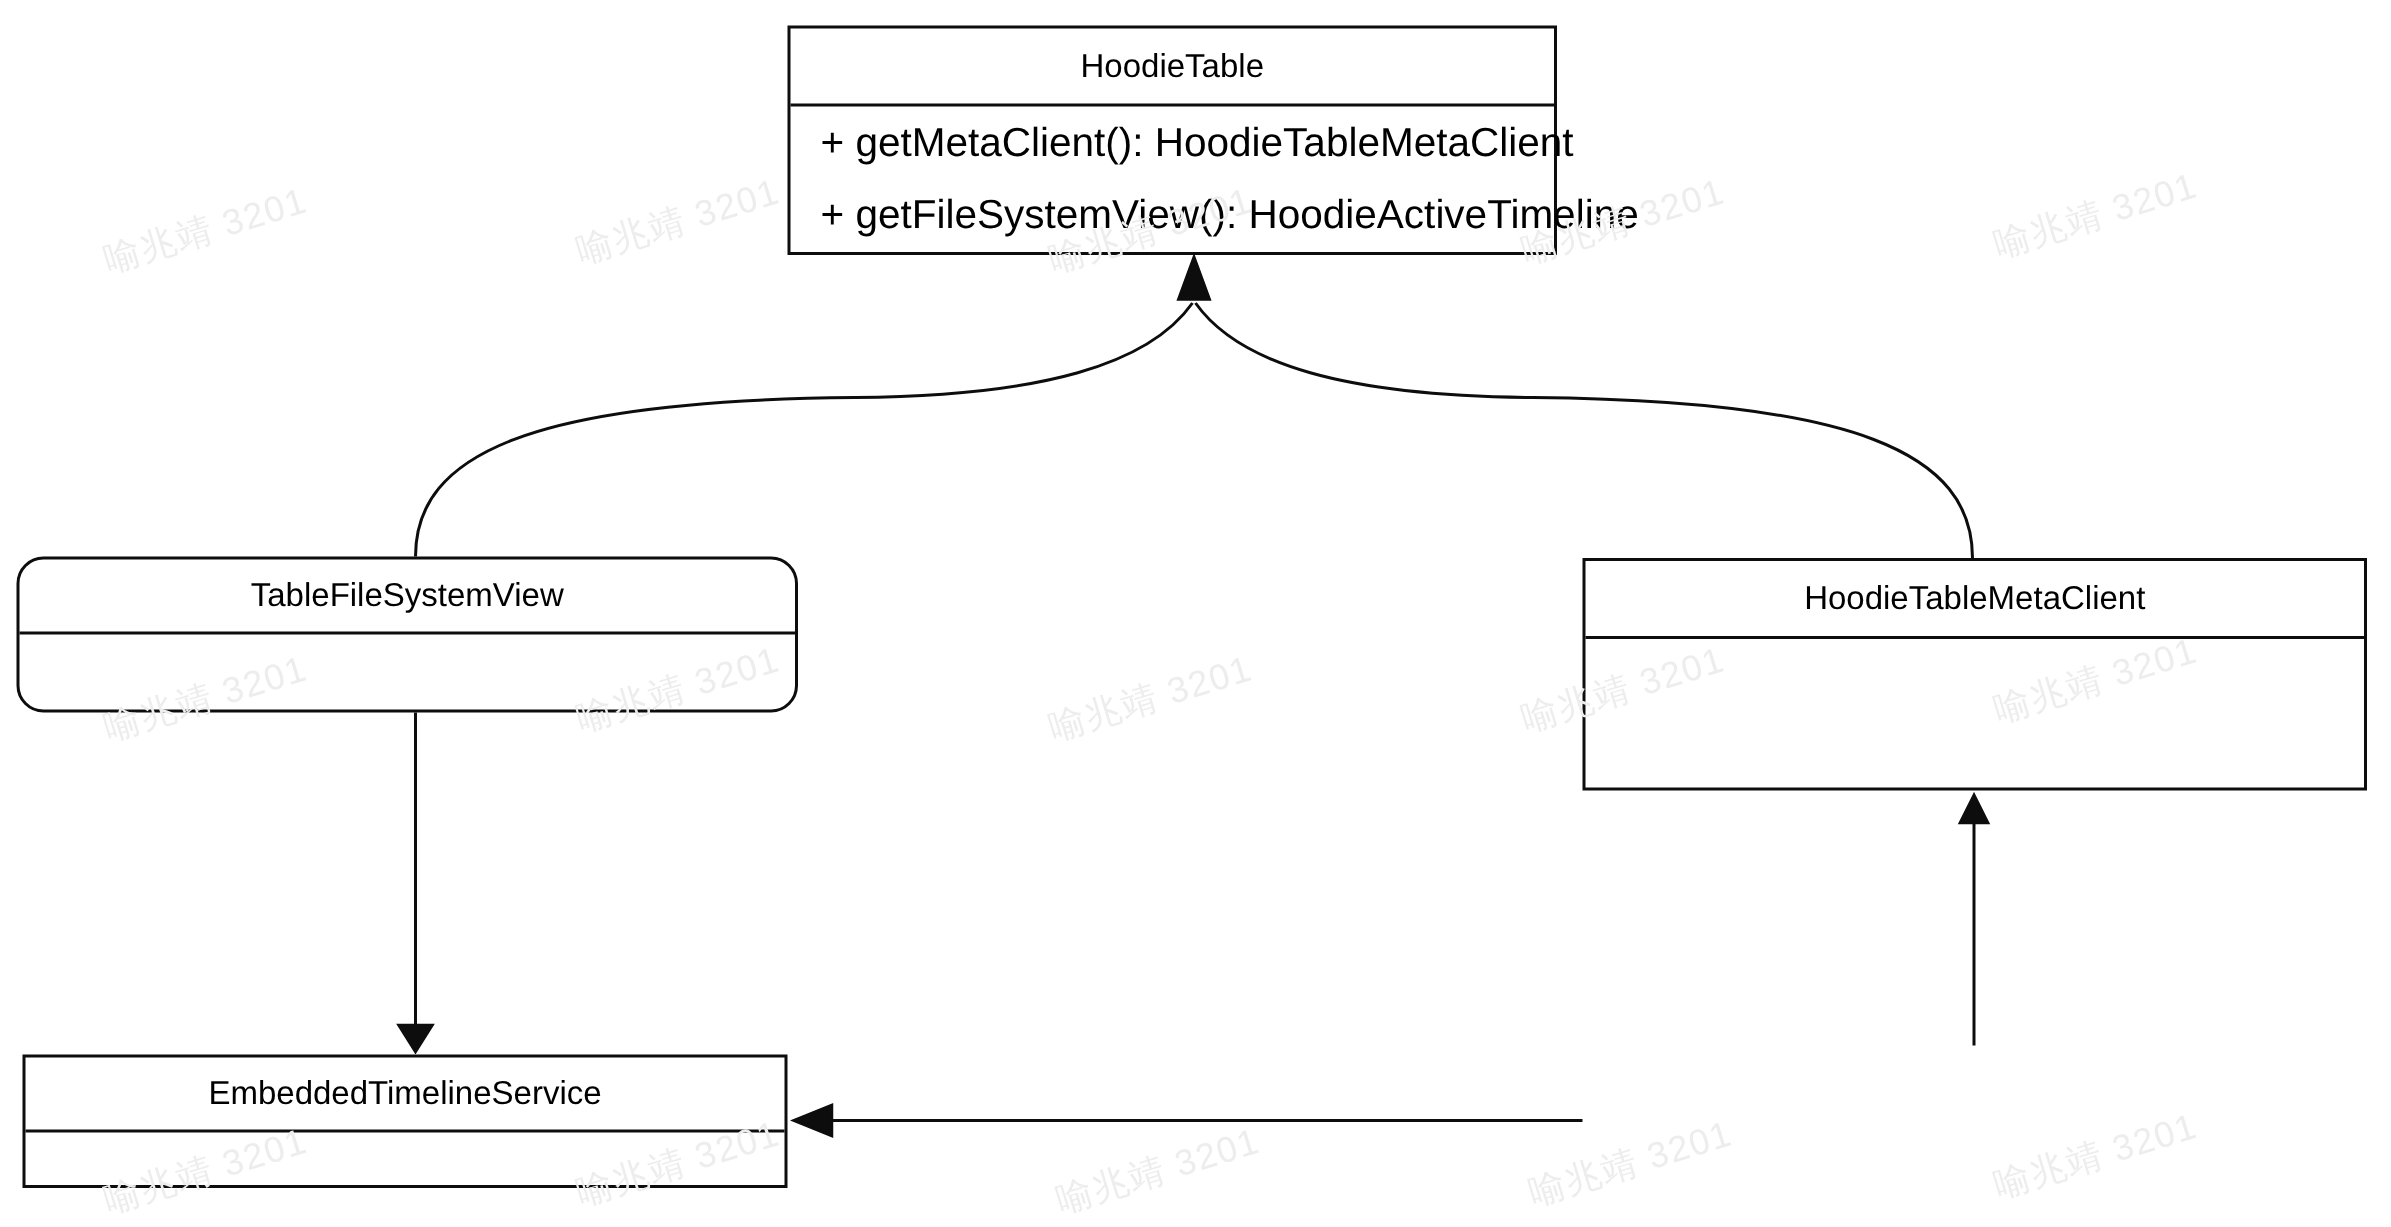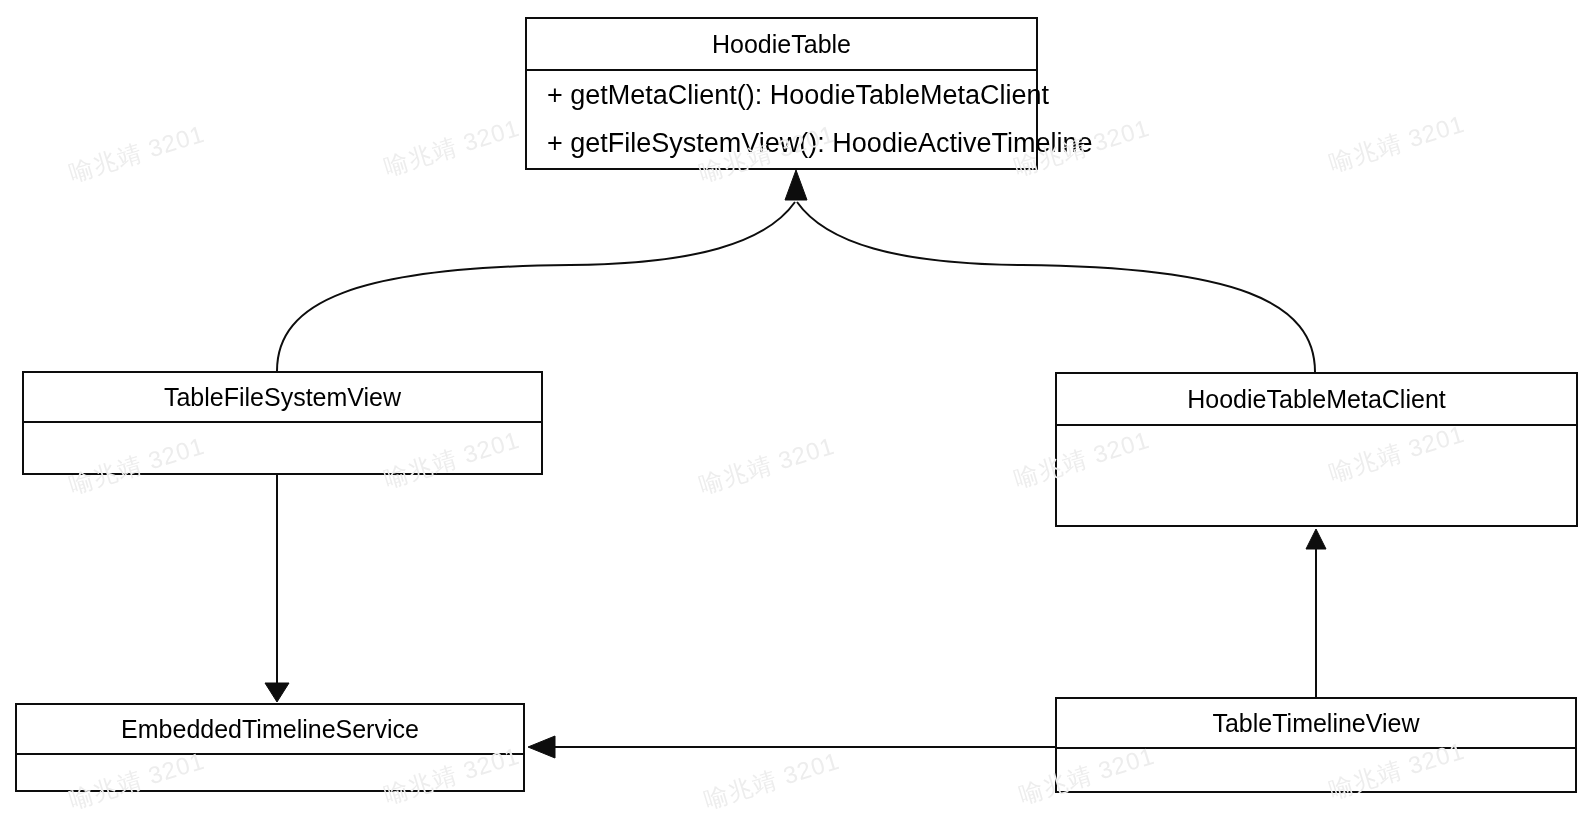--- a/index.html
+++ b/index.html
@@ -36,39 +36,39 @@
     display: flex;
     flex-direction: column;
   }
   .uml .title {
     height: 50px;
     flex: 0 0 auto;
     border-bottom: 2px solid #0d0d0d;
     display: flex;
     align-items: center;
     justify-content: center;
-    font-size: 25px;
+    font-size: 22px;
     white-space: nowrap;
   }
   .uml .body {
     flex: 1 1 auto;
     display: flex;
     flex-direction: column;
   }
   .uml .method {
     flex: 1;
     display: flex;
     align-items: center;
     padding-left: 20px;
     font-size: 27px;
     white-space: nowrap;
   }
   
   #box-hoodietable { left: 525px; top: 17px;  width: 513px; height: 153px; }
-  #box-tfsv        { left: 22px;  top: 371px; width: 521px; height: 104px; }
+  #box-tfsv        { left: 11px;  top: 371px; width: 521px; height: 104px; border-radius: 18px; }
   #box-htmc        { left: 1055px;top: 372px; width: 523px; height: 155px; }
   #box-ets         { left: 15px;  top: 703px; width: 510px; height: 89px; text-align: right; }
   #box-ttv         { left: 1055px;top: 697px; width: 522px; height: 96px; }
   #box-ets .title, #box-ttv .title, #box-tfsv .title { height: 48px; }
   
   .wm {
     position: absolute;
     z-index: 3;
     font-size: 24px;
     color: #ededed;
@@ -111,24 +111,20 @@
 
   <div class="uml" id="box-htmc">
     <div class="title">HoodieTableMetaClient</div>
   </div>
 
   <div class="uml" id="box-ets">
     <div class="title">EmbeddedTimelineService</div>
     <div class="body"></div>
   </div>
 
-  <div class="uml" id="box-ttv">
-    <div class="title">TableTimelineView</div>
-    <div class="body"></div>
-  </div>
 
   <span class="wm" style="left:70px;   top:158px;">喻兆靖 3201</span>
   <span class="wm" style="left:385px;  top:152px;">喻兆靖 3201</span>
   <span class="wm" style="left:700px;  top:158px;">喻兆靖 3201</span>
   <span class="wm" style="left:1015px; top:152px;">喻兆靖 3201</span>
   <span class="wm" style="left:1330px; top:148px;">喻兆靖 3201</span>
 
   <span class="wm" style="left:70px;   top:470px;">喻兆靖 3201</span>
   <span class="wm" style="left:385px;  top:464px;">喻兆靖 3201</span>
   <span class="wm" style="left:700px;  top:470px;">喻兆靖 3201</span>

